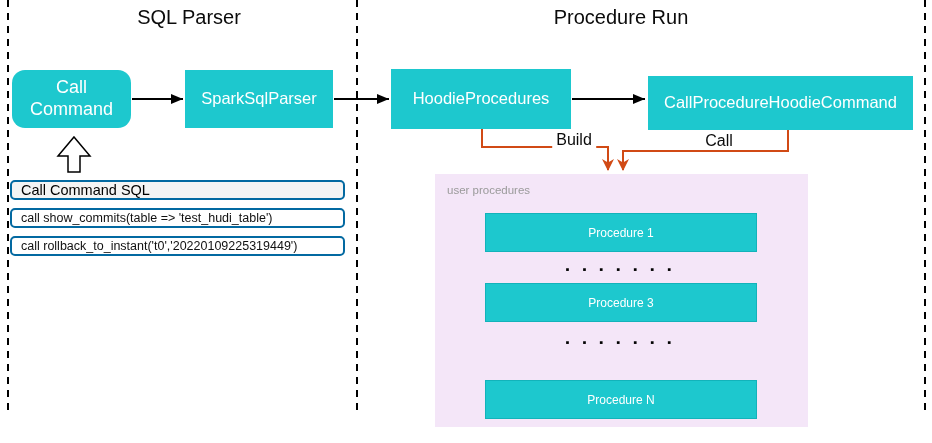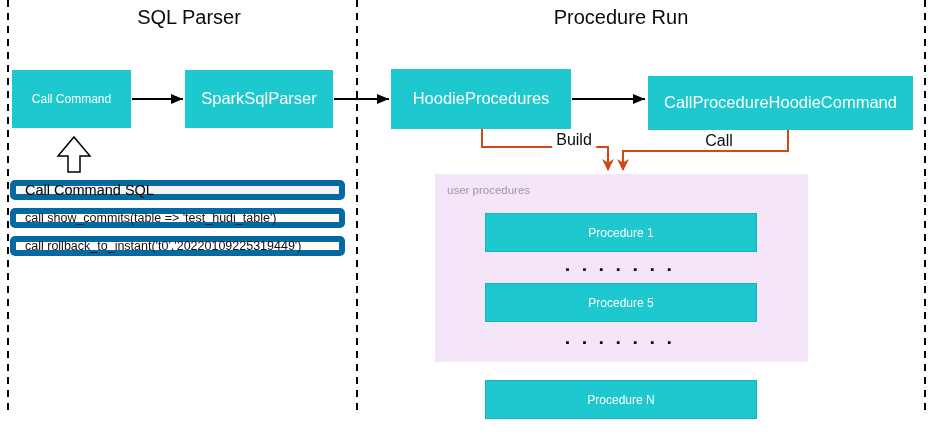--- a/index.html
+++ b/index.html
@@ -10,34 +10,34 @@
   #wires{position:absolute;left:0;top:0;width:932px;height:443px;pointer-events:none;z-index:1;}
   .lane-title{
     position:absolute;top:6px;transform:translateX(-50%);
     font-size:20px;color:#0b0b0b;white-space:nowrap;z-index:2;
   }
   .node{
     position:absolute;background:#1dc8ce;color:#ffffff;
     display:flex;align-items:center;justify-content:center;text-align:center;
     font-size:16.5px;line-height:1.2;z-index:2;white-space:nowrap;
   }
-  .node.small{font-size:12px;white-space:normal;}
+  .node.small{font-size:18px;white-space:normal;border-radius:13px;}
   .edge-label{
     position:absolute;transform:translate(-50%,-50%);background:#ffffff;
     padding:0 4px;font-size:16px;color:#0b0b0b;z-index:3;white-space:nowrap;
   }
   .panel-row{
     position:absolute;left:10px;width:335px;height:20px;box-sizing:border-box;
-    border:6px solid #0369a1;border-radius:5px;background:#ffffff;
+    border:2px solid #0369a1;border-radius:5px;background:#ffffff;
     display:flex;align-items:center;padding-left:9px;z-index:2;white-space:nowrap;
   }
   .panel-row.header{background:#f4f4f4;font-size:14.5px;}
   .panel-row.code{font-size:12.5px;color:#111;text-align:center;}
   .userbox{
-    position:absolute;left:435px;top:174px;width:373px;height:188px;
+    position:absolute;left:435px;top:174px;width:373px;height:253px;
     background:#f4e6f8;z-index:2;
   }
   .userbox-label{
     position:absolute;left:12px;top:10px;font-size:11.5px;color:#9a9a9a;z-index:2;
   }
   .proc{
     position:absolute;left:50px;width:272px;height:39px;background:#1dc8ce;
     border:1px solid rgba(0,140,148,0.35);box-sizing:border-box;
     color:#fff;display:flex;align-items:center;justify-content:center;
     font-size:12px;z-index:2;
@@ -101,21 +101,21 @@
   <div class="panel-row code" style="top:236px;">call rollback_to_instant('t0','20220109225319449')</div>
 
   <div class="userbox">
     <div class="userbox-label">user procedures</div>
 
     <div class="proc" style="top:39px;">
       <span>Procedure 1</span>
     </div>
     <div class="dots" style="top:87px;">▪ ▪ ▪ ▪ ▪ ▪ ▪</div>
     <div class="proc" style="top:109px;">
-      <span>Procedure 5</span>
+      <span>Procedure 3</span>
     </div>
     <div class="dots" style="top:160px;">▪ ▪ ▪ ▪ ▪ ▪ ▪</div>
     <div class="proc" style="top:182px;margin-top:24px;">
       <span>Procedure N</span>
     </div>
   </div>
 
 </div>
 
 </body></html>

